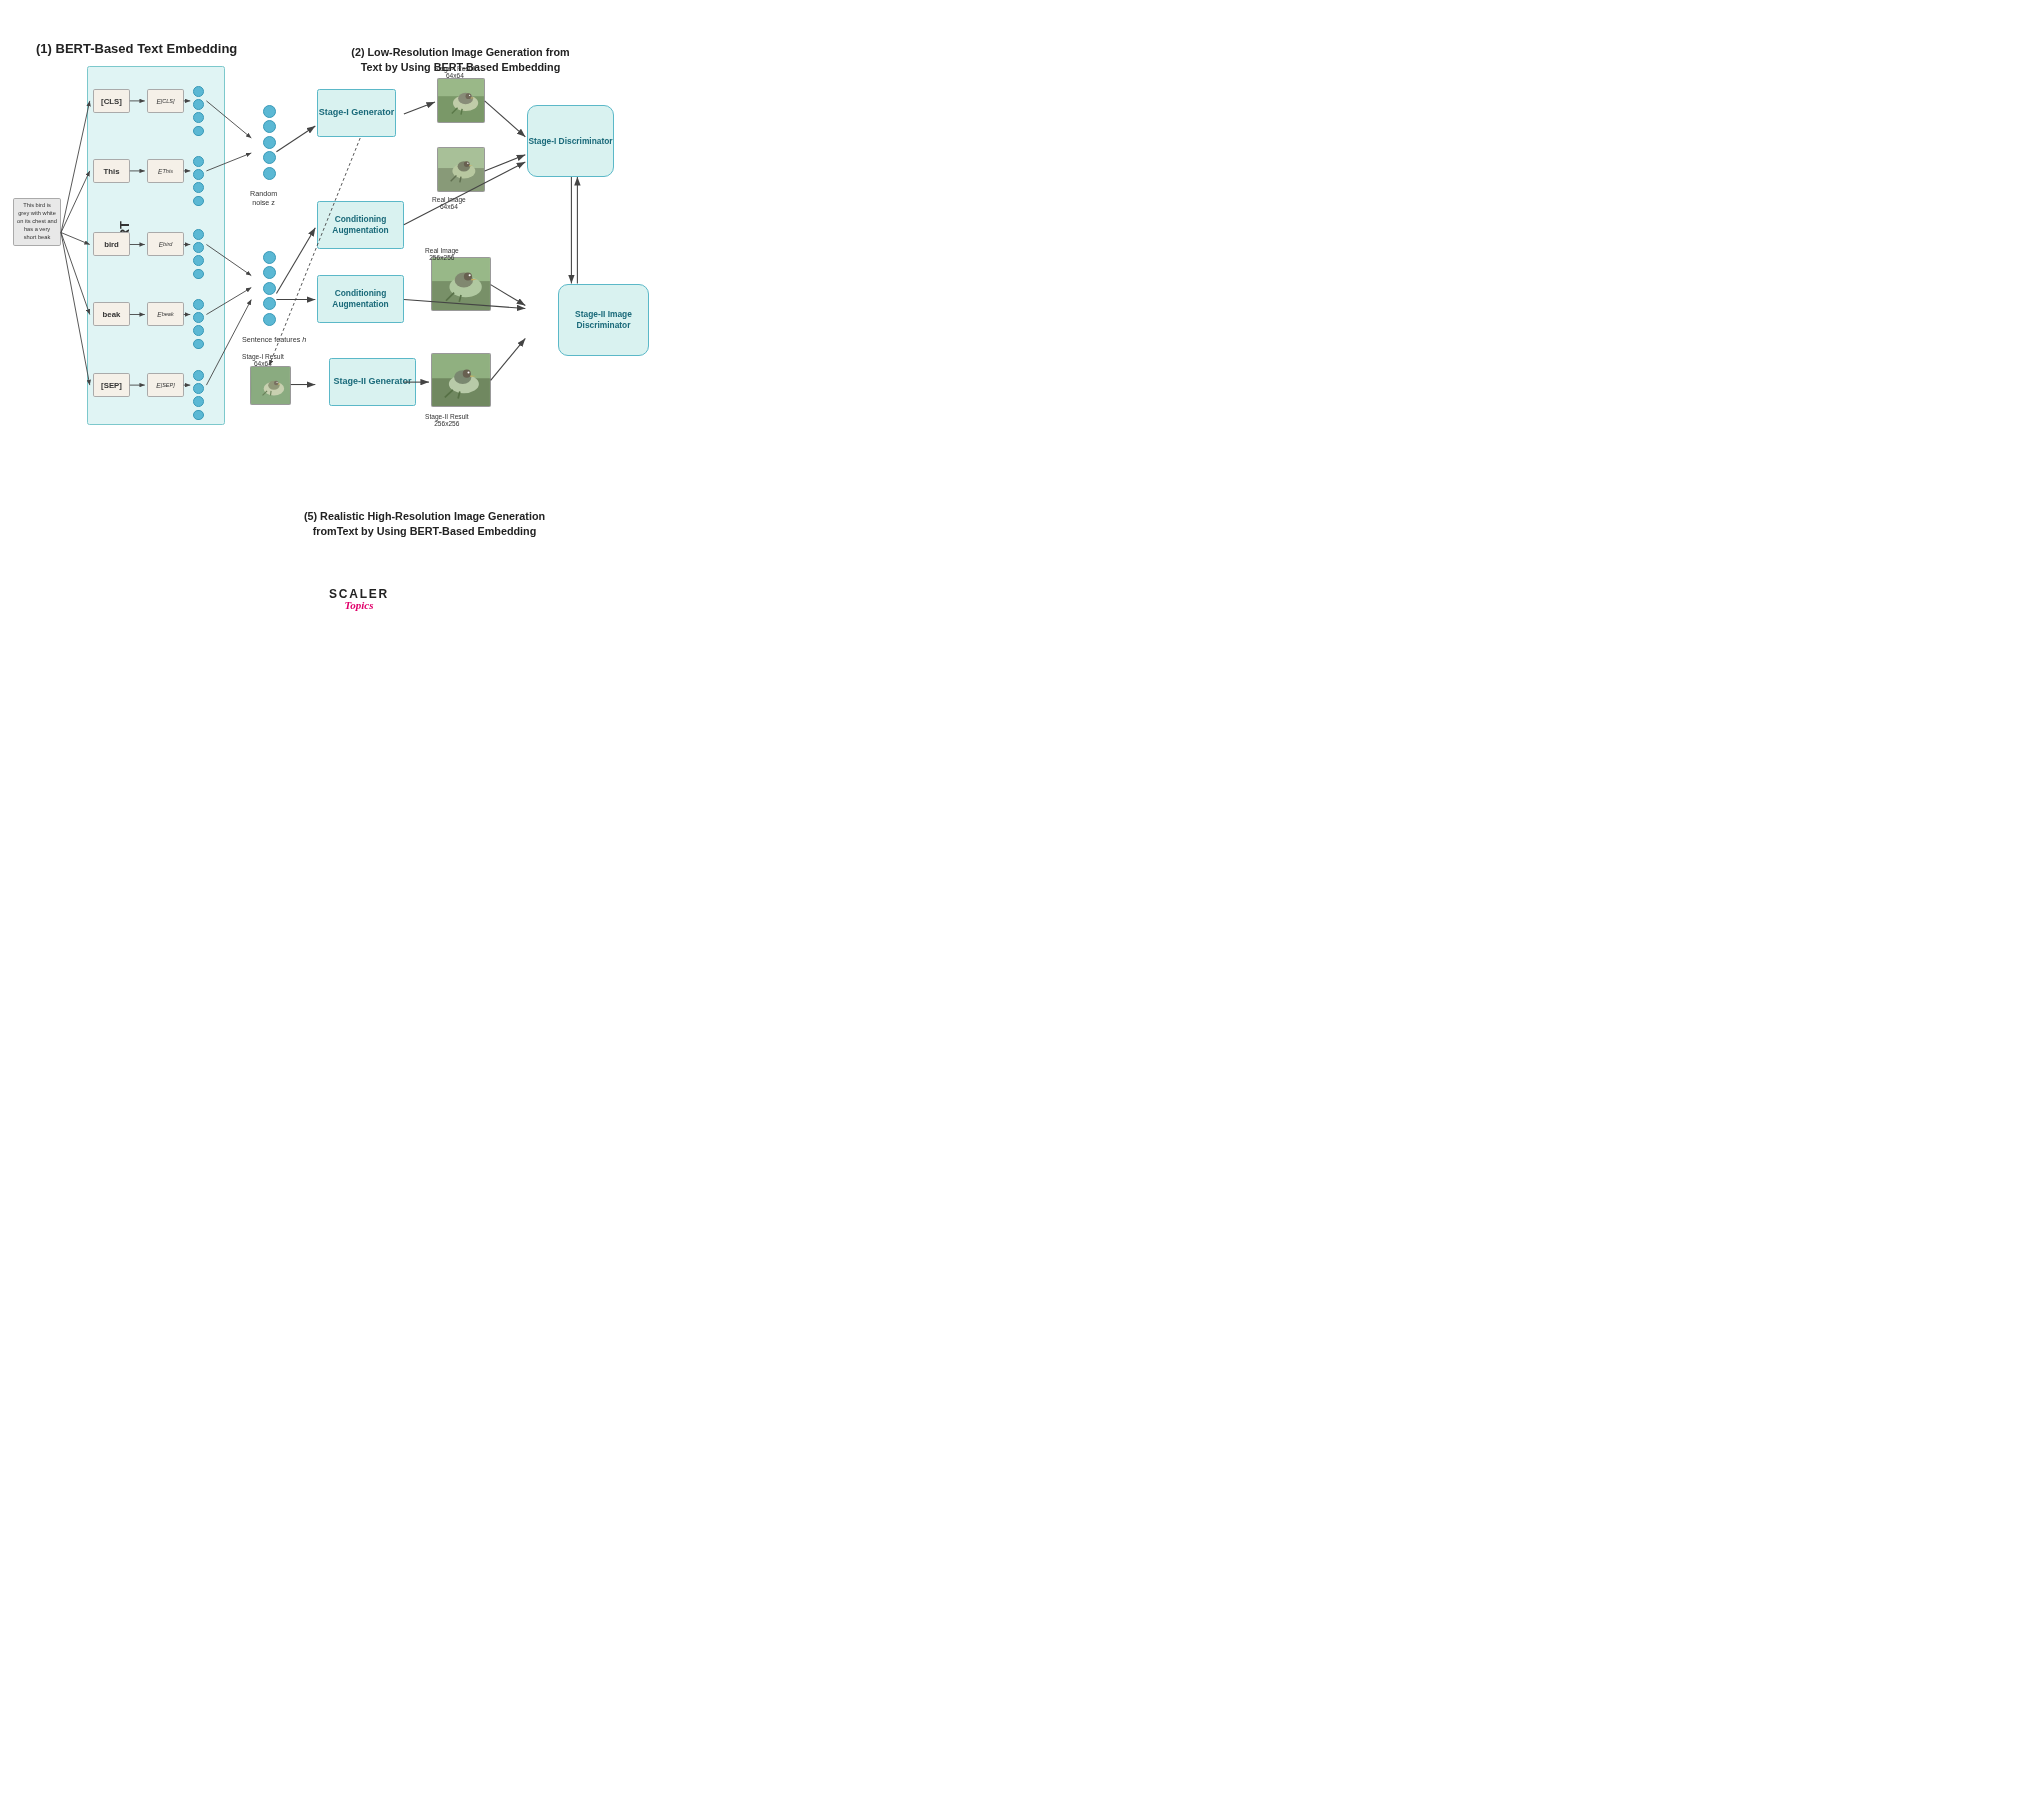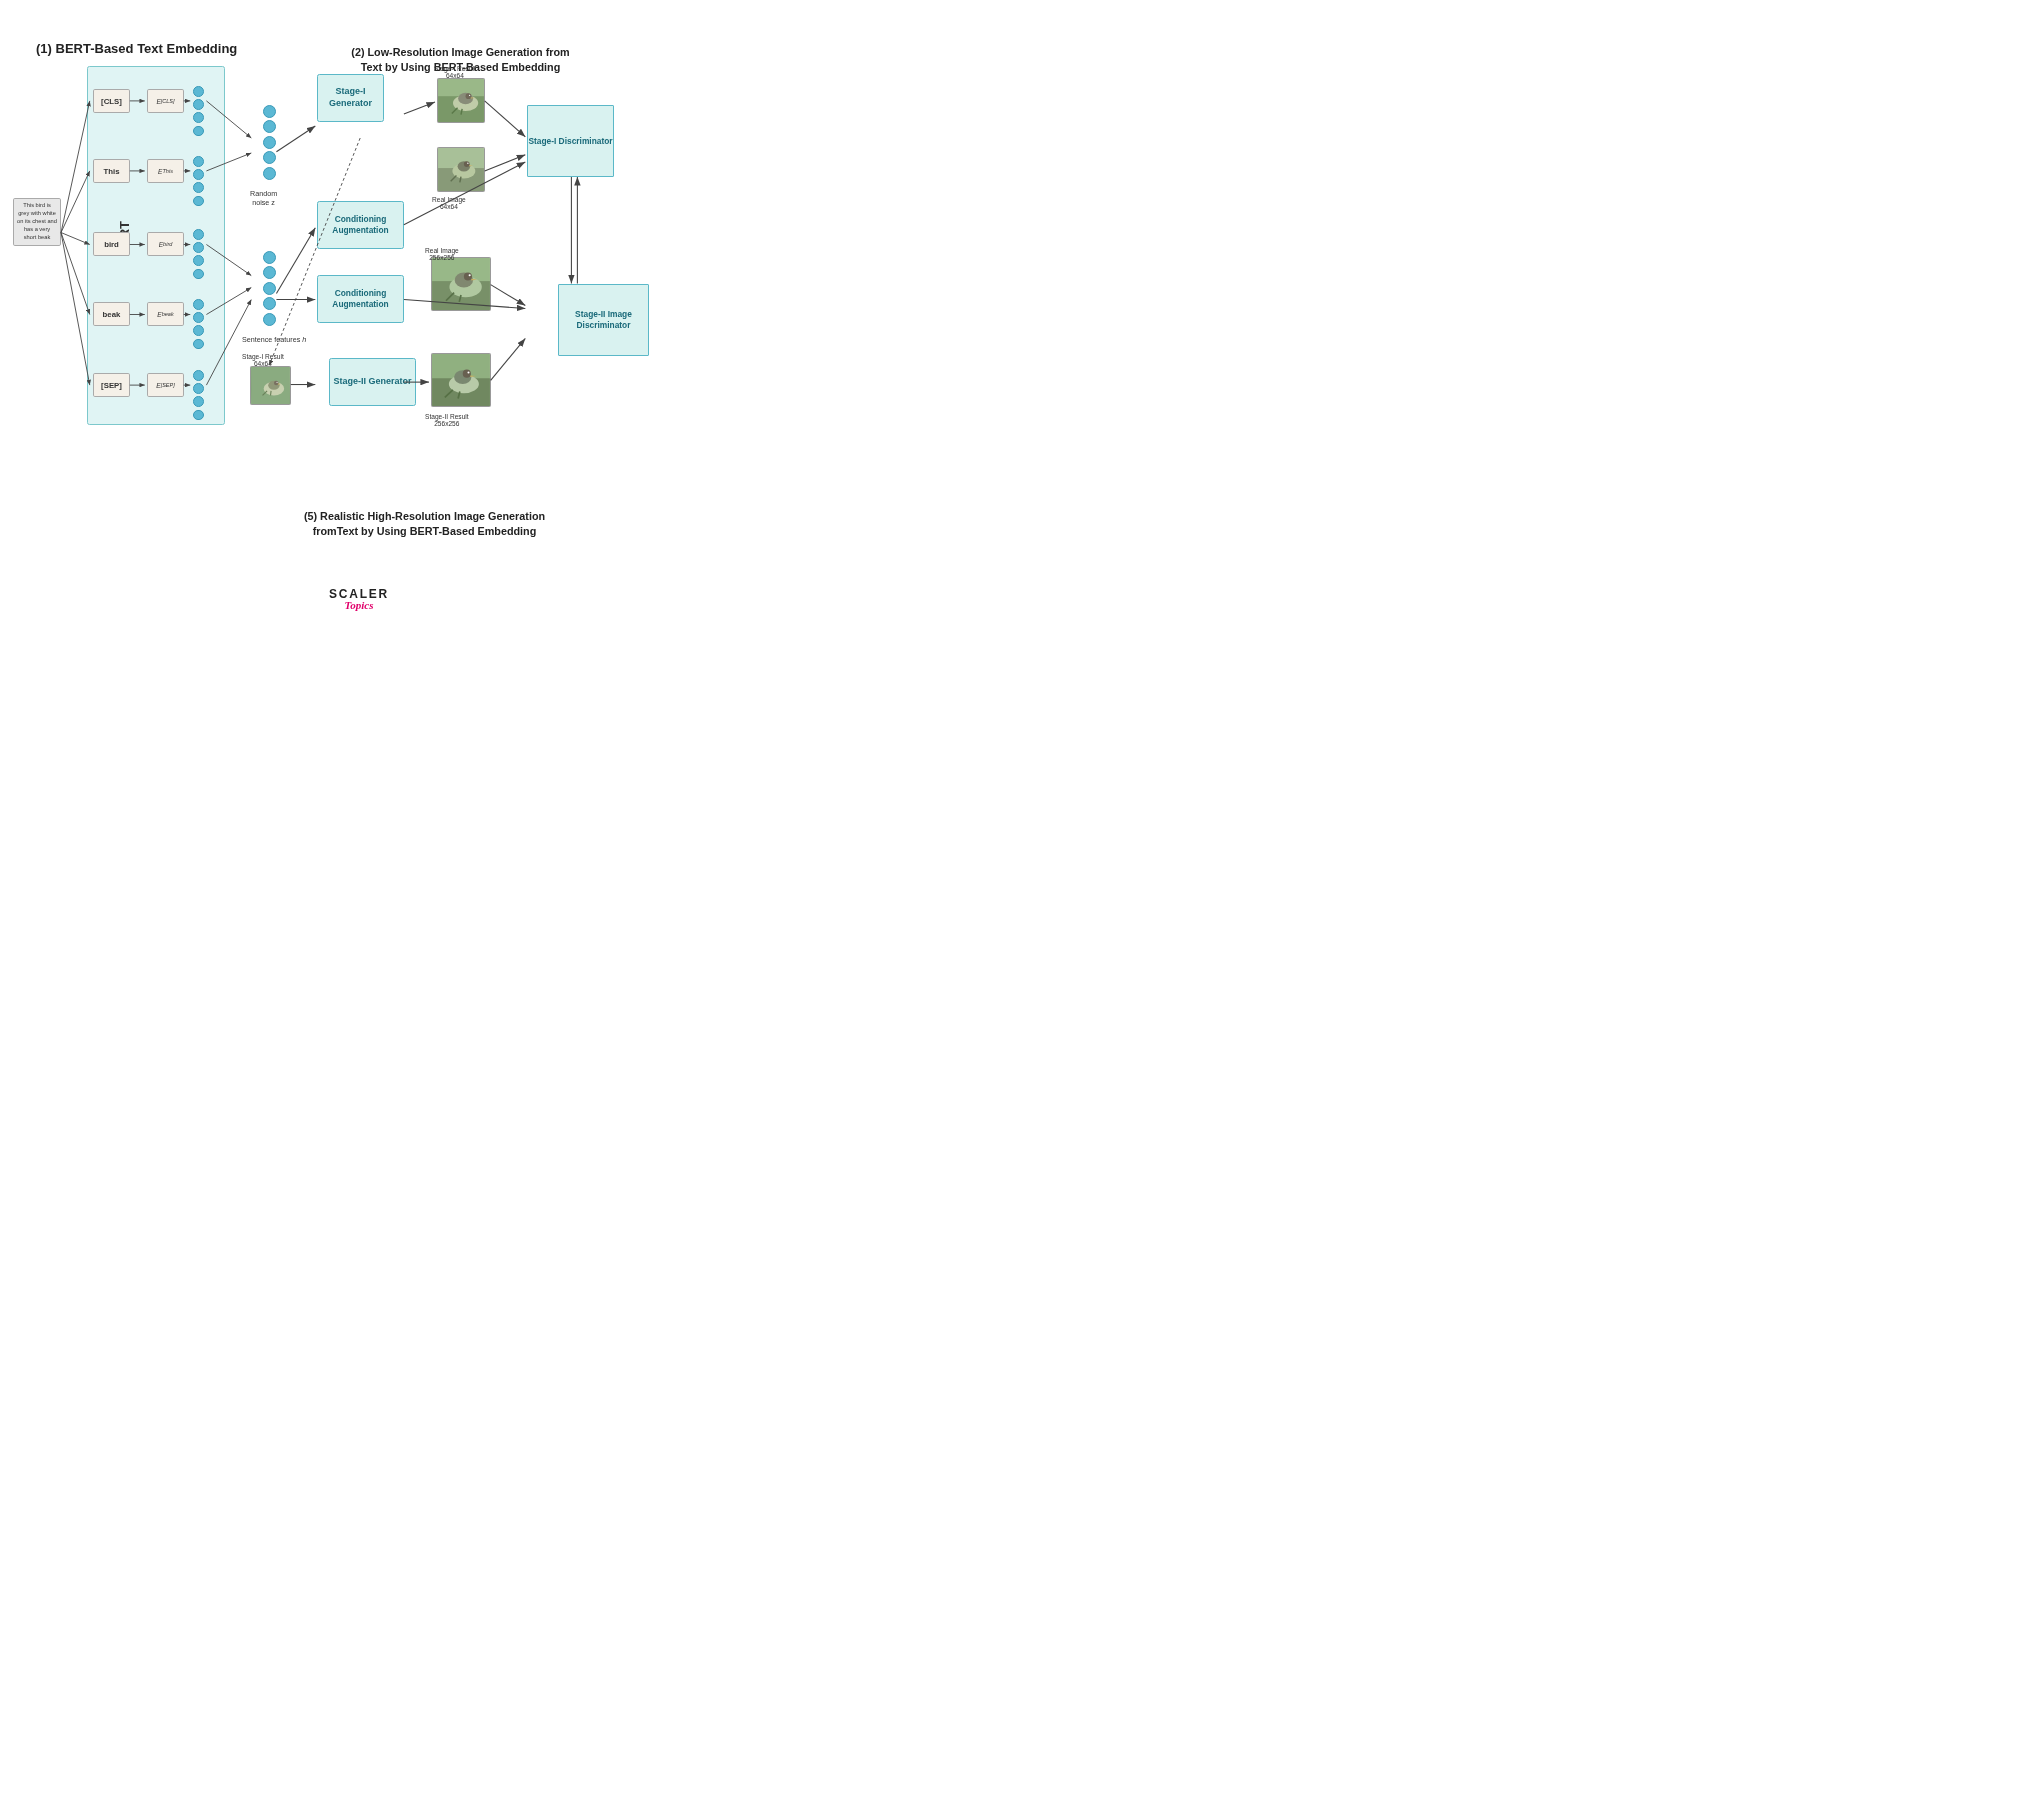--- a/index.html
+++ b/index.html
@@ -135,21 +135,21 @@
       text-align: center;
       font-size: 9px;
       font-weight: bold;
       color: #1a6a7a;
       line-height: 1.3;
     }
     .disc-box {
       position: absolute;
       background: #d9f2f0;
       border: 1.2px solid #5bb8c8;
-      border-radius: 1px;
+      border-radius: 10px;
       display: flex;
       align-items: center;
       justify-content: center;
       text-align: center;
       font-size: 8.4px;
       font-weight: bold;
       color: #1a6a7a;
       line-height: 1.3;
     }
     .cond-box {
@@ -338,21 +338,21 @@
       <ellipse cx="40" cy="32" rx="10" ry="8" fill="#909878"></ellipse>
       <circle cx="44" cy="28" r="4" fill="#787060"></circle>
       <circle cx="45.5" cy="27" r="1" fill="#fff"></circle>
       <path d="M47 29 L52 30 L47 31" fill="#c8b060" stroke="none"></path>
       <path d="M28 42 L20 50" stroke="#6a8058" stroke-width="2"></path>
       <path d="M35 42 L34 50" stroke="#6a8058" stroke-width="2"></path>
     </svg>
   </div>
   <div class="label-text" style="top:353px; left:242px; font-size:6.6px;">Stage-I Result<br>64x64</div>
 
-  <div class="gen-box" style="top:74px; left:317px; width:67px; height:48px;">Stage-I
+  <div class="gen-box" style="top:89px; left:317px; width:79px; height:48px;">Stage-I
 Generator</div>
 
   <div class="cond-box" style="top:201px; left:317px; width:87px; height:48px;">Conditioning
 Augmentation</div>
 
   <div class="cond-box" style="top:275px; left:317px; width:87px; height:48px;">Conditioning
 Augmentation</div>
 
   <div class="gen-box" style="top:358px; left:317px; width:87px; height:48px;margin-left:12px;">Stage-II
 Generator</div>

